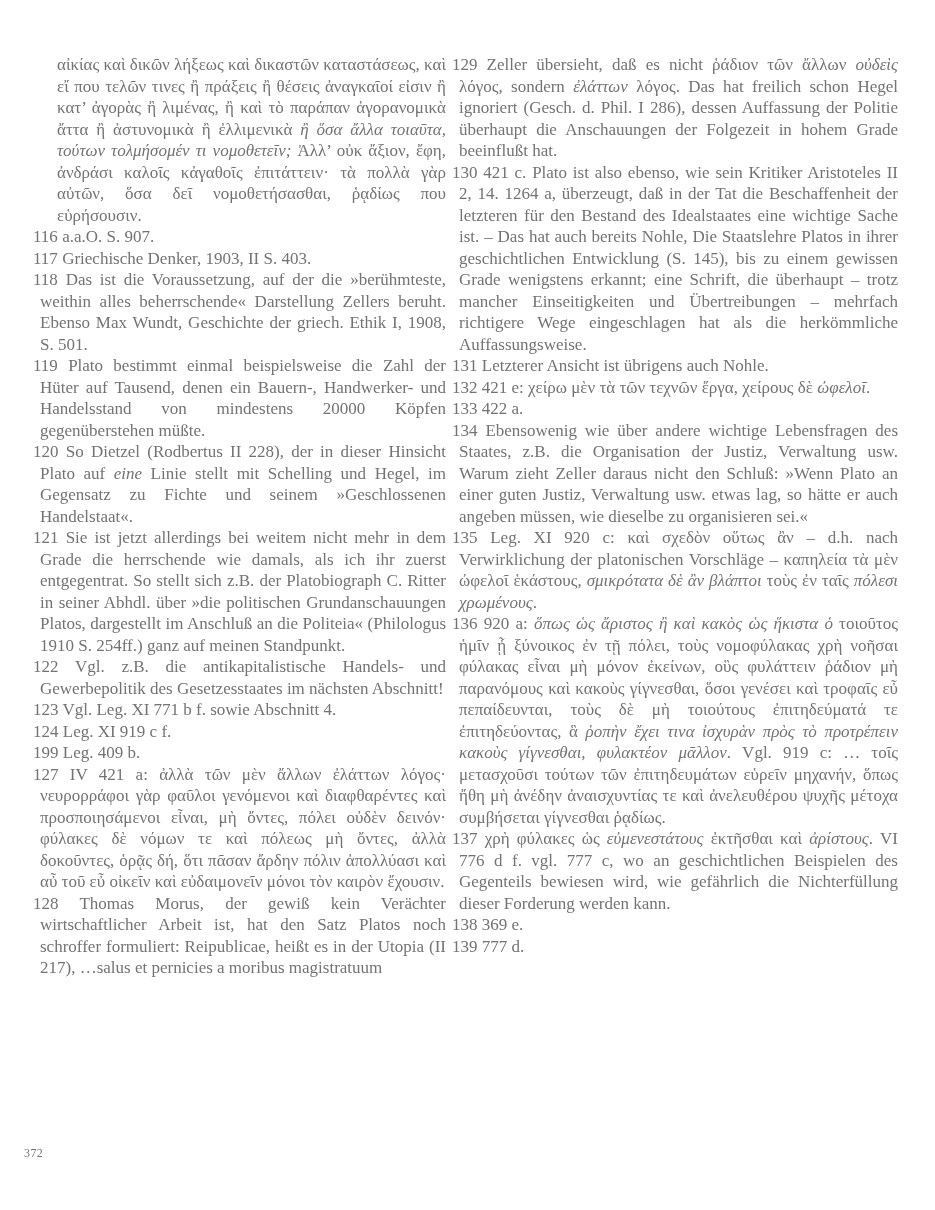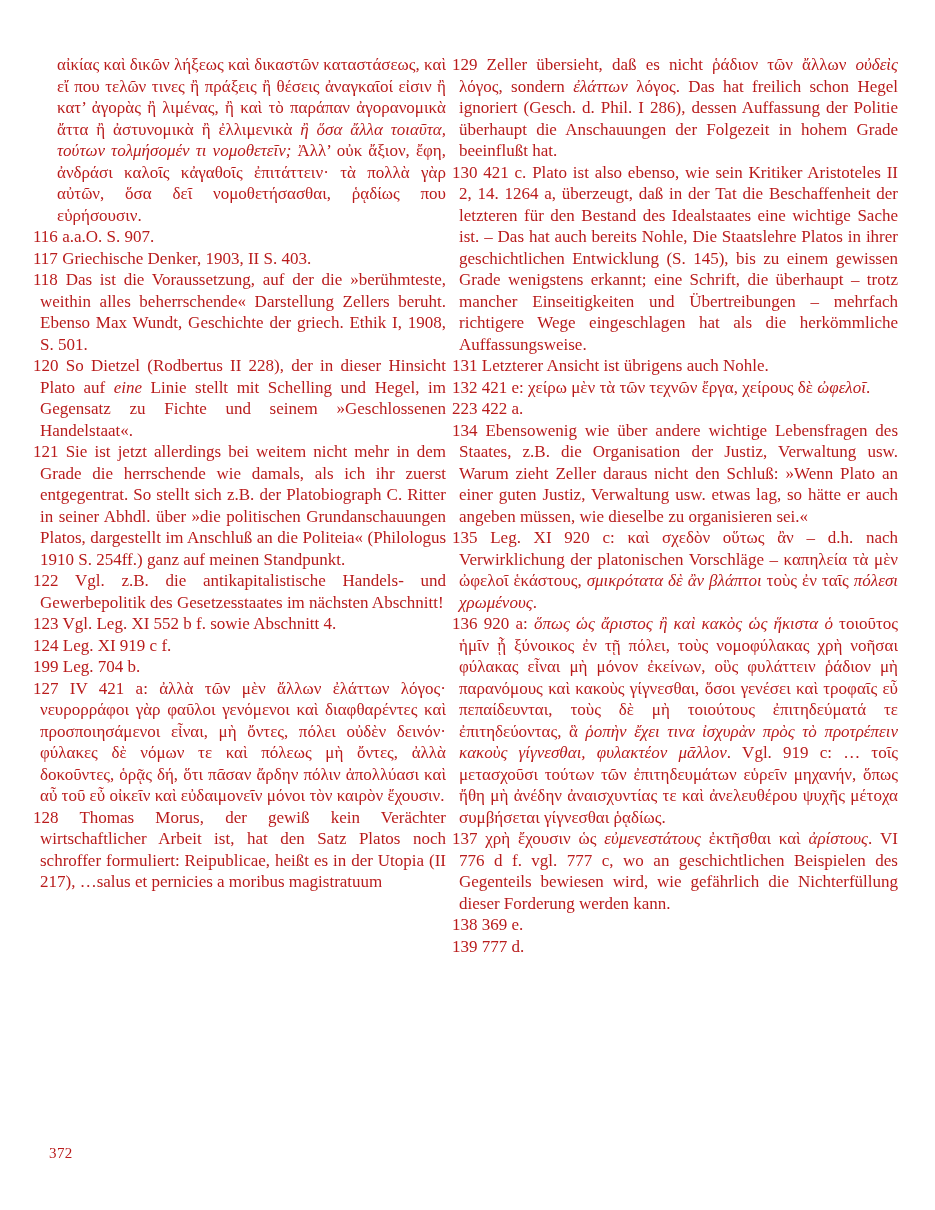--- a/index.html
+++ b/index.html
@@ -5,72 +5,73 @@
   html, body {
     margin: 0;
     padding: 0;
     background: #e8e8e8;
   }
   .page {
     position: relative;
     width: 935px;
     height: 1210px;
     background: #ffffff;
-    color: #b91c1c;
+    color: #737373;
     font-family: "Liberation Serif", "DejaVu Serif", serif;
     font-size: 17px;
     line-height: 21.5px;
     overflow: hidden;
   }
   .col {
     position: absolute;
     top: 54px;
     text-align: justify;
   }
   .col-left  { left: 33px;  width: 413px; }
   .col-right { left: 452px; width: 446px; }
   .col p { margin: 0; }
   p.cont { padding-left: 24px; }
   p.note { padding-left: 7px; text-indent: -7px; }
   .note-num { white-space: pre; }
   em { font-style: italic; }
   .page-number {
     position: absolute;
-    left: 49px;
+    left: 24px;
     top: 1146px;
-    font-size: 15px;
+    font-size: 12px;
     line-height: 14px;
     letter-spacing: 0.4px;
   }
 </style>
 </head>
 <body>
 
 <div class="page">
   <div class="col col-left">
       <p class="cont"><span>αἰκίας καὶ δικῶν λήξεως καὶ δικαστῶν καταστάσεως, καὶ εἴ που τελῶν τινες ἢ πράξεις ἢ θέσεις ἀναγκαῖοί εἰσιν ἢ κατ’ ἀγορὰς ἢ λιμένας, ἢ καὶ τὸ παράπαν ἀγορανομικὰ ἄττα ἢ ἀστυνομικὰ ἢ ἐλλιμενικὰ </span><em>ἢ ὅσα ἄλλα τοιαῦτα, τούτων τολμήσομέν τι νομοθετεῖν;</em><span> Ἀλλ’ οὐκ ἄξιον, ἔφη, ἀνδράσι καλοῖς κἀγαθοῖς ἐπιτάττειν· τὰ πολλὰ γὰρ αὐτῶν, ὅσα δεῖ νομοθετήσασθαι, ῥᾳδίως που εὑρήσουσιν.</span></p>
       <p class="note"><span class="note-num">116 </span><span>a.a.O. S. 907.</span></p>
       <p class="note"><span class="note-num">117 </span><span>Griechische Denker, 1903, II S. 403.</span></p>
       <p class="note"><span class="note-num">118 </span><span>Das ist die Voraussetzung, auf der die »berühmteste, weithin alles beherrschende« Darstellung Zellers beruht. Ebenso Max Wundt, Geschichte der griech. Ethik I, 1908, S. 501.</span></p>
+      <p class="note"><span class="note-num">119 </span><span>Plato bestimmt einmal beispielsweise die Zahl der Hüter auf Tausend, denen ein Bauern-, Handwerker- und Handelsstand von mindestens 20000 Köpfen gegenüberstehen müßte.</span></p>
       <p class="note"><span class="note-num">120 </span><span>So Dietzel (Rodbertus II 228), der in dieser Hinsicht Plato auf </span><em>eine</em><span> Linie stellt mit Schelling und Hegel, im Gegensatz zu Fichte und seinem »Geschlossenen Handelstaat«.</span></p>
       <p class="note"><span class="note-num">121 </span><span>Sie ist jetzt allerdings bei weitem nicht mehr in dem Grade die herrschende wie damals, als ich ihr zuerst entgegentrat. So stellt sich z.B. der Platobiograph C. Ritter in seiner Abhdl. über »die politischen Grundanschauungen Platos, dargestellt im Anschluß an die Politeia« (Philologus 1910 S. 254ff.) ganz auf meinen Standpunkt.</span></p>
       <p class="note"><span class="note-num">122 </span><span>Vgl. z.B. die antikapitalistische Handels- und Gewerbepolitik des Gesetzesstaates im nächsten Abschnitt!</span></p>
-      <p class="note"><span class="note-num">123 </span><span>Vgl. Leg. XI 552 b f. sowie Abschnitt 4.</span></p>
+      <p class="note"><span class="note-num">123 </span><span>Vgl. Leg. XI 771 b f. sowie Abschnitt 4.</span></p>
       <p class="note"><span class="note-num">124 </span><span>Leg. XI 919 c f.</span></p>
-      <p class="note"><span class="note-num">199 </span><span>Leg. 704 b.</span></p>
+      <p class="note"><span class="note-num">199 </span><span>Leg. 409 b.</span></p>
       <p class="note"><span class="note-num">127 </span><span>IV 421 a: ἀλλὰ τῶν μὲν ἄλλων ἐλάττων λόγος· νευρορράφοι γὰρ φαῦλοι γενόμενοι καὶ διαφθαρέντες καὶ προσποιησάμενοι εἶναι, μὴ ὄντες, πόλει οὐδὲν δεινόν· φύλακες δὲ νόμων τε καὶ πόλεως μὴ ὄντες, ἀλλὰ δοκοῦντες, ὁρᾷς δή, ὅτι πᾶσαν ἄρδην πόλιν ἀπολλύασι καὶ αὖ τοῦ εὖ οἰκεῖν καὶ εὐδαιμονεῖν μόνοι τὸν καιρὸν ἔχουσιν.</span></p>
       <p class="note"><span class="note-num">128 </span><span>Thomas Morus, der gewiß kein Verächter wirtschaftlicher Arbeit ist, hat den Satz Platos noch schroffer formuliert: Reipublicae, heißt es in der Utopia (II 217), …salus et pernicies a moribus magistratuum</span></p>
     </div>
   <div class="col col-right">
       <p class="note"><span class="note-num">129 </span><span>Zeller übersieht, daß es nicht ῥάδιον τῶν ἄλλων </span><em>οὐδεὶς</em><span> λόγος, sondern </span><em>ἐλάττων</em><span> λόγος. Das hat freilich schon Hegel ignoriert (Gesch. d. Phil. I 286), dessen Auffassung der Politie überhaupt die Anschauungen der Folgezeit in hohem Grade beeinflußt hat.</span></p>
       <p class="note"><span class="note-num">130 </span><span>421 c. Plato ist also ebenso, wie sein Kritiker Aristoteles II 2, 14. 1264 a, überzeugt, daß in der Tat die Beschaffenheit der letzteren für den Bestand des Idealstaates eine wichtige Sache ist. – Das hat auch bereits Nohle, Die Staatslehre Platos in ihrer geschichtlichen Entwicklung (S. 145), bis zu einem gewissen Grade wenigstens erkannt; eine Schrift, die überhaupt – trotz mancher Einseitigkeiten und Übertreibungen – mehrfach richtigere Wege eingeschlagen hat als die herkömmliche Auffassungsweise.</span></p>
       <p class="note"><span class="note-num">131 </span><span>Letzterer Ansicht ist übrigens auch Nohle.</span></p>
       <p class="note"><span class="note-num">132 </span><span>421 e: χείρω μὲν τὰ τῶν τεχνῶν ἔργα, χείρους δὲ </span><em>ὠφελοῖ</em><span>.</span></p>
-      <p class="note"><span class="note-num">223 </span><span>422 a.</span></p>
+      <p class="note"><span class="note-num">133 </span><span>422 a.</span></p>
       <p class="note"><span class="note-num">134 </span><span>Ebensowenig wie über andere wichtige Lebensfragen des Staates, z.B. die Organisation der Justiz, Verwaltung usw. Warum zieht Zeller daraus nicht den Schluß: »Wenn Plato an einer guten Justiz, Verwaltung usw. etwas lag, so hätte er auch angeben müssen, wie dieselbe zu organisieren sei.«</span></p>
       <p class="note"><span class="note-num">135 </span><span>Leg. XI 920 c: καὶ σχεδὸν οὕτως ἂν – d.h. nach Verwirklichung der platonischen Vorschläge – καπηλεία τὰ μὲν ὠφελοῖ ἑκάστους, </span><em>σμικρότατα δὲ ἂν βλάπτοι</em><span> τοὺς ἐν ταῖς </span><em>πόλεσι χρωμένους</em><span>.</span></p>
       <p class="note"><span class="note-num">136 </span><span>920 a: </span><em>ὅπως ὡς ἄριστος ἢ καὶ κακὸς ὡς ἥκιστα ὁ</em><span> τοιοῦτος ἡμῖν ᾖ ξύνοικος ἐν τῇ πόλει, τοὺς νομοφύλακας χρὴ νοῆσαι φύλακας εἶναι μὴ μόνον ἐκείνων, οὓς φυλάττειν ῥάδιον μὴ παρανόμους καὶ κακοὺς γίγνεσθαι, ὅσοι γενέσει καὶ τροφαῖς εὖ πεπαίδευνται, τοὺς δὲ μὴ τοιούτους ἐπιτηδεύματά τε ἐπιτηδεύοντας, ἃ </span><em>ῥοπὴν ἔχει τινα ἰσχυρὰν πρὸς τὸ προτρέπειν κακοὺς γίγνεσθαι, φυλακτέον μᾶλλον</em><span>. Vgl. 919 c: … τοῖς μετασχοῦσι τούτων τῶν ἐπιτηδευμάτων εὑρεῖν μηχανήν, ὅπως ἤθη μὴ ἀνέδην ἀναισχυντίας τε καὶ ἀνελευθέρου ψυχῆς μέτοχα συμβήσεται γίγνεσθαι ῥᾳδίως.</span></p>
-      <p class="note"><span class="note-num">137 </span><span>χρὴ ἔχουσιν ὡς </span><em>εὐμενεστάτους</em><span> ἐκτῆσθαι καὶ </span><em>ἀρίστους</em><span>. VI 776 d f. vgl. 777 c, wo an geschichtlichen Beispielen des Gegenteils bewiesen wird, wie gefährlich die Nichterfüllung dieser Forderung werden kann.</span></p>
+      <p class="note"><span class="note-num">137 </span><span>χρὴ φύλακες ὡς </span><em>εὐμενεστάτους</em><span> ἐκτῆσθαι καὶ </span><em>ἀρίστους</em><span>. VI 776 d f. vgl. 777 c, wo an geschichtlichen Beispielen des Gegenteils bewiesen wird, wie gefährlich die Nichterfüllung dieser Forderung werden kann.</span></p>
       <p class="note"><span class="note-num">138 </span><span>369 e.</span></p>
       <p class="note"><span class="note-num">139 </span><span>777 d.</span></p>
     </div>
   <div class="page-number">372</div>
 </div>
 
 </body></html>

